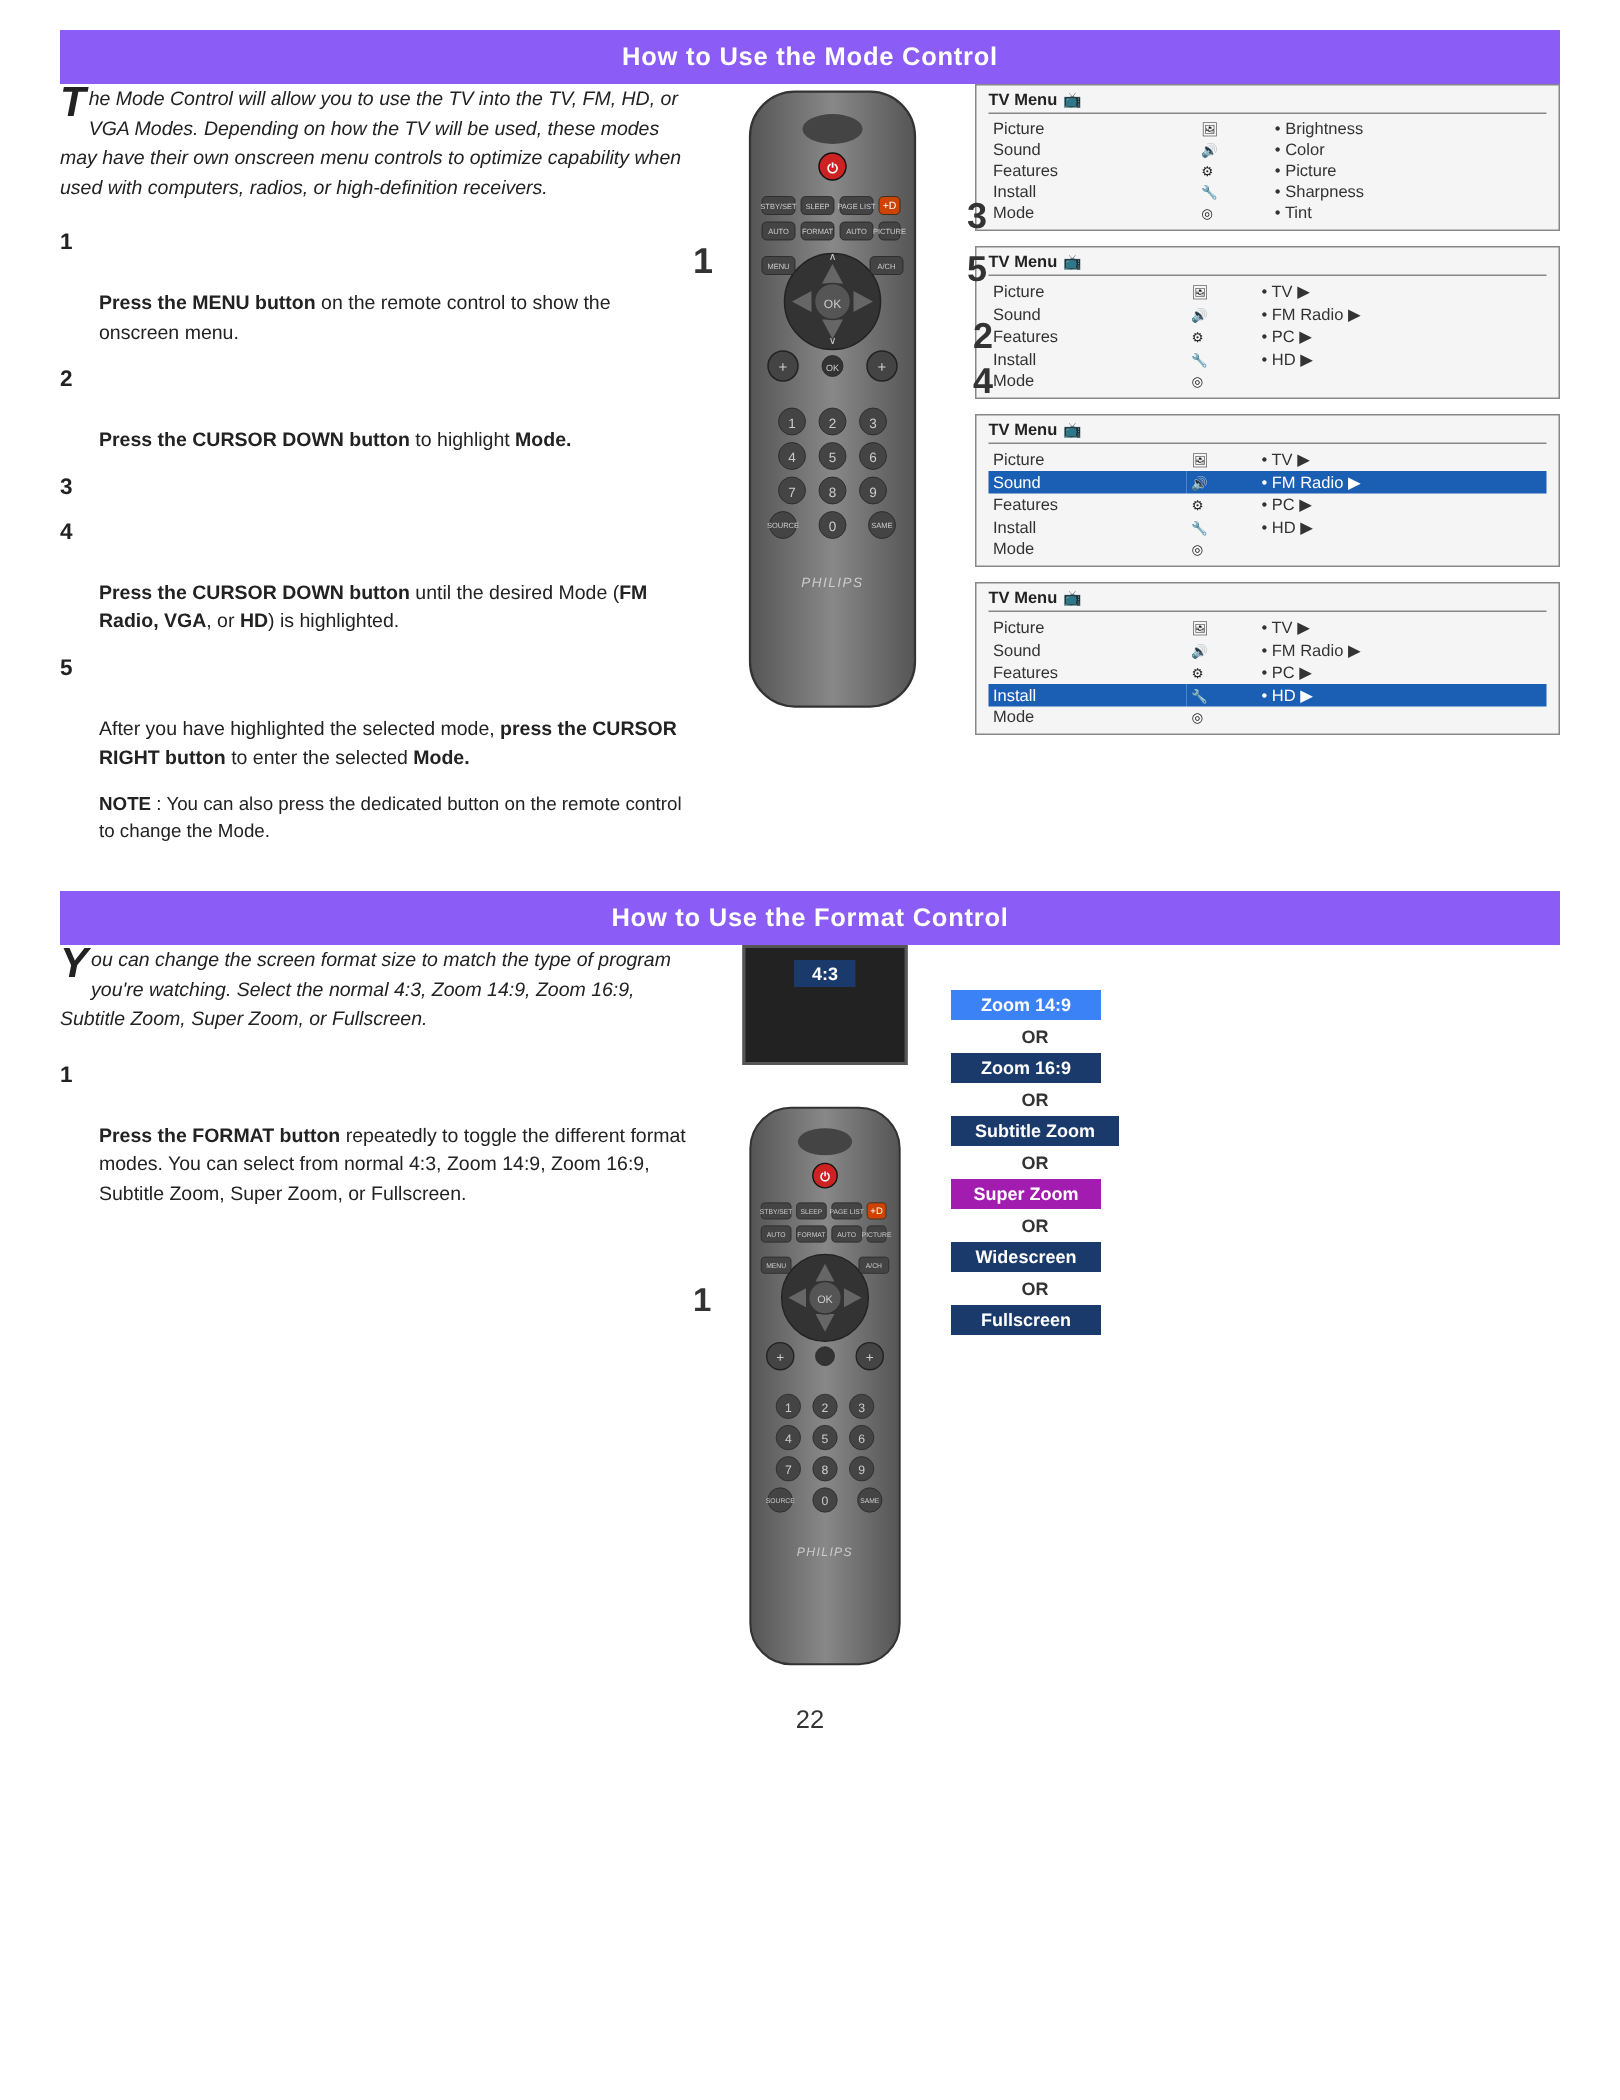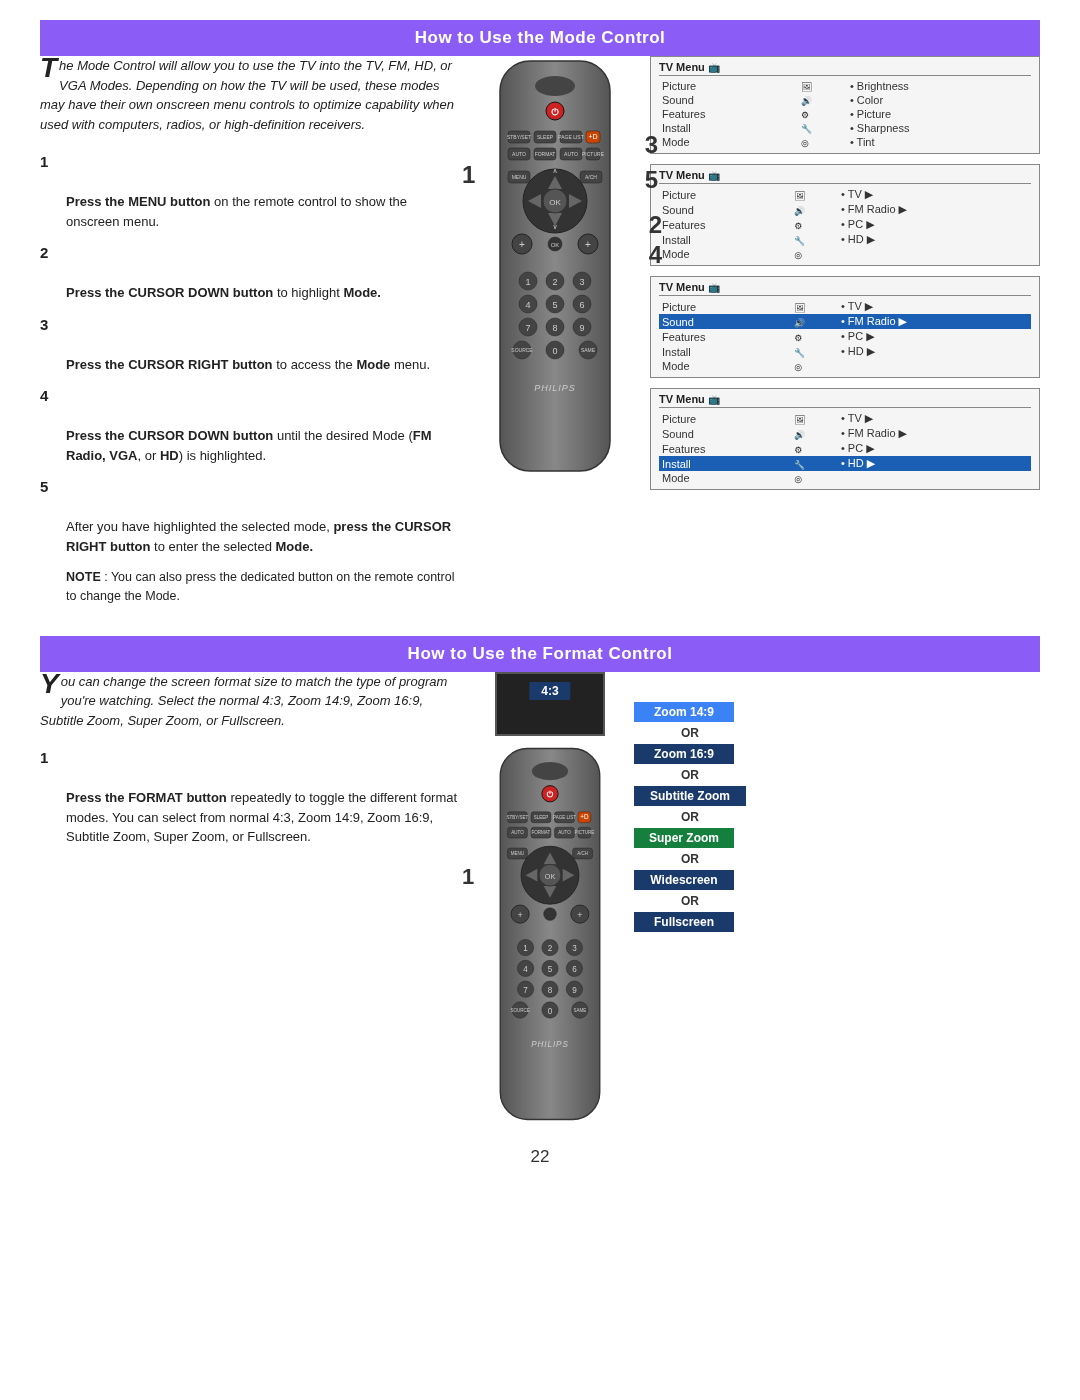--- a/index.html
+++ b/index.html
@@ -187,23 +187,20 @@
           </span>
         </li>
         <li class="step">
           <span class="step-number">2</span>
           <span class="step-text">
             <b>Press the CURSOR DOWN button</b> to highlight <b>Mode.</b>
           </span>
         </li>
         <li class="step">
           <span class="step-number">3</span>
-          <span class="step-text">
-            <b>Press the CURSOR RIGHT button</b> to access the <b>Mode</b> menu.
-          </span>
         </li>
         <li class="step">
           <span class="step-number">4</span>
           <span class="step-text">
             <b>Press the CURSOR DOWN button</b> until the desired Mode (<b>FM Radio, VGA</b>, or <b>HD</b>) is highlighted.
           </span>
         </li>
         <li class="step">
           <span class="step-number">5</span>
           <span class="step-text">
@@ -493,21 +490,21 @@
             <b>Press the FORMAT button</b> repeatedly to toggle the different format modes. You can select from normal 4:3, Zoom 14:9, Zoom 16:9, Subtitle Zoom, Super Zoom, or Fullscreen.
           </span>
         </li>
       </ol>
     </div>
 
     <div class="format-right">
 
       <div style="display:flex; flex-direction:column; align-items:center; margin-top:0;">
 
-        <div style="background:#222; border:2px solid #555; width:110px; height:64px; display:flex; align-items:center; justify-content:center; margin-bottom:8px; position:relative;">
+        <div style="background:#222; border:2px solid #555; width:110px; height:80px; display:flex; align-items:center; justify-content:center; margin-bottom:24px; position:relative;">
           <div style="background:#1a3a6b; color:#fff; padding:2px 12px; font-size:12px; font-weight:bold; position:absolute; top:8px; left:50%; transform:translateX(-50%); white-space:nowrap;">4:3</div>
         </div>
 
         <div style="position:relative;">
           <div style="position:absolute; top:120px; left:-18px; font-size:22px; font-weight:bold; color:#333; z-index:10;">1</div>
           <svg width="140" height="380" viewBox="0 0 150 420" xmlns="http://www.w3.org/2000/svg">
             <defs>
               <linearGradient id="remoteGrad2" x1="0%" y1="0%" x2="100%" y2="0%">
                 <stop offset="0%" style="stop-color:#555;stop-opacity:1"></stop>
                 <stop offset="50%" style="stop-color:#888;stop-opacity:1"></stop>
@@ -579,21 +576,21 @@
         </div>
       </div>
 
       <div style="display:flex; flex-direction:column; gap:4px; margin-top:30px; align-items:flex-start;">
         <div style="background:#3b82f6; color:#fff; padding:3px 16px; font-size:12px; font-weight:bold; min-width:100px; text-align:center;">Zoom 14:9</div>
         <div style="font-size:12px; font-weight:bold; color:#333; text-align:center; width:100%;">OR</div>
         <div style="background:#1a3a6b; color:#fff; padding:3px 16px; font-size:12px; font-weight:bold; min-width:100px; text-align:center;">Zoom 16:9</div>
         <div style="font-size:12px; font-weight:bold; color:#333; text-align:center; width:100%;">OR</div>
         <div style="background:#1a3a6b; color:#fff; padding:3px 16px; font-size:12px; font-weight:bold; min-width:100px; text-align:center;">Subtitle Zoom</div>
         <div style="font-size:12px; font-weight:bold; color:#333; text-align:center; width:100%;">OR</div>
-        <div style="background:#15803d; color:#fff; padding:3px 8px; font-size:12px; font-weight:bold; min-width:100px; text-align:center;">Super Zoom</div>
+        <div style="background:#a21caf; color:#fff; padding:3px 8px; font-size:12px; font-weight:bold; min-width:100px; text-align:center;">Super Zoom</div>
         <div style="font-size:12px; font-weight:bold; color:#333; text-align:center; width:100%;">OR</div>
         <div style="background:#1a3a6b; color:#fff; padding:3px 16px; font-size:12px; font-weight:bold; min-width:100px; text-align:center;">Widescreen</div>
         <div style="font-size:12px; font-weight:bold; color:#333; text-align:center; width:100%;">OR</div>
         <div style="background:#1a3a6b; color:#fff; padding:3px 16px; font-size:12px; font-weight:bold; min-width:100px; text-align:center;">Fullscreen</div>
       </div>
     </div>
   </div>
 
   <div class="page-number">
     <span>22</span>

